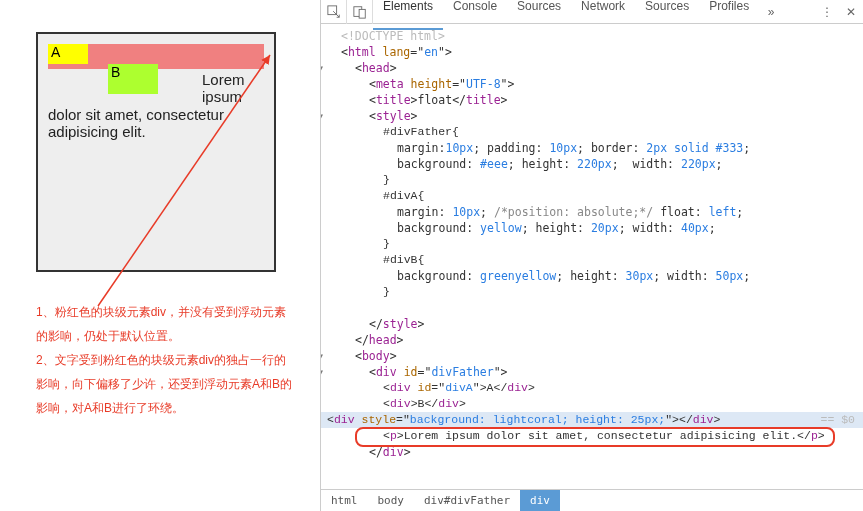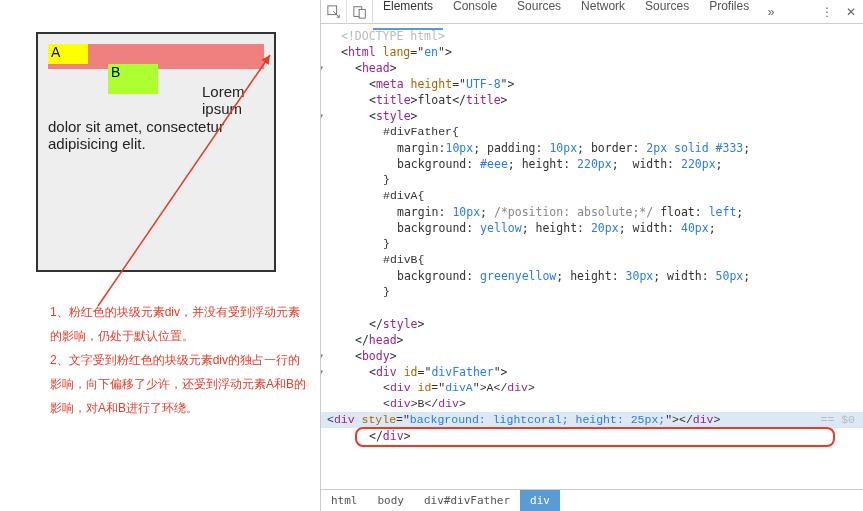--- a/index.html
+++ b/index.html
@@ -45,27 +45,27 @@
     top: 30px; left: 70px;
     width: 50px; height: 30px;
     background: greenyellow;
     font-size: 14px;
     padding-left: 3px;
   }
   .lorem {
     font-size: 15px;
     color: #222;
     line-height: 1.15;
-    margin-top: 14px;
+    margin-top: 2px;
   }
   .lorem .l1 { padding-left: 154px; display:block;}
   .lorem .l2 { padding-left: 154px; display:block;}
   .annotations {
     position: absolute;
-    left: 50px; top: 300px;
+    left: 36px; top: 300px;
     width: 258px;
     color: #e83b28;
     font-size: 12px;
     line-height: 2.0;
   }
   .arrow-svg {
     position: absolute;
     left: 0; top: 0;
     pointer-events: none;
   }
@@ -247,20 +247,21 @@
     <div class="line indent3">}</div>
     <div class="line indent3">&nbsp;</div>
 
     <div class="line indent2">&lt;/<span class="tag">style</span>&gt;</div>
     <div class="line indent1">&lt;/<span class="tag">head</span>&gt;</div>
     <div class="line indent1"><span class="caret">▼</span>&lt;<span class="tag">body</span>&gt;</div>
     <div class="line indent2"><span class="caret">▼</span>&lt;<span class="tag">div</span> <span class="attrn">id</span>="<span class="attrv">divFather</span>"&gt;</div>
     <div class="line indent3">&lt;<span class="tag">div</span> <span class="attrn">id</span>="<span class="attrv">divA</span>"&gt;<span class="text">A</span>&lt;/<span class="tag">div</span>&gt;</div>
     <div class="line indent3">&lt;<span class="tag">div</span>&gt;<span class="text">B</span>&lt;/<span class="tag">div</span>&gt;</div>
     <div class="line indent3 hl-row">&lt;<span class="tag">div</span> <span class="attrn">style</span>="<span class="attrv">background: lightcoral; height: 25px;</span>"&gt;&lt;/<span class="tag">div</span>&gt;<span class="eqs">== $0</span></div>
+    <div class="line indent3">&lt;<span class="tag">p</span>&gt;<span class="text">Lorem ipsum dolor sit amet, consectetur adipisicing elit.</span>&lt;/<span class="tag">p</span>&gt;</div>
     <div class="line indent2">&lt;/<span class="tag">div</span>&gt;</div>
 
     <div class="red-outline" style="left:34px; top:403px; width:480px; height:20px;"></div>
   </div>
 
   <div class="breadcrumb">
     <div class="bc">html</div>
     <div class="bc">body</div>
     <div class="bc">div#divFather</div>
     <div class="bc sel">div</div>

